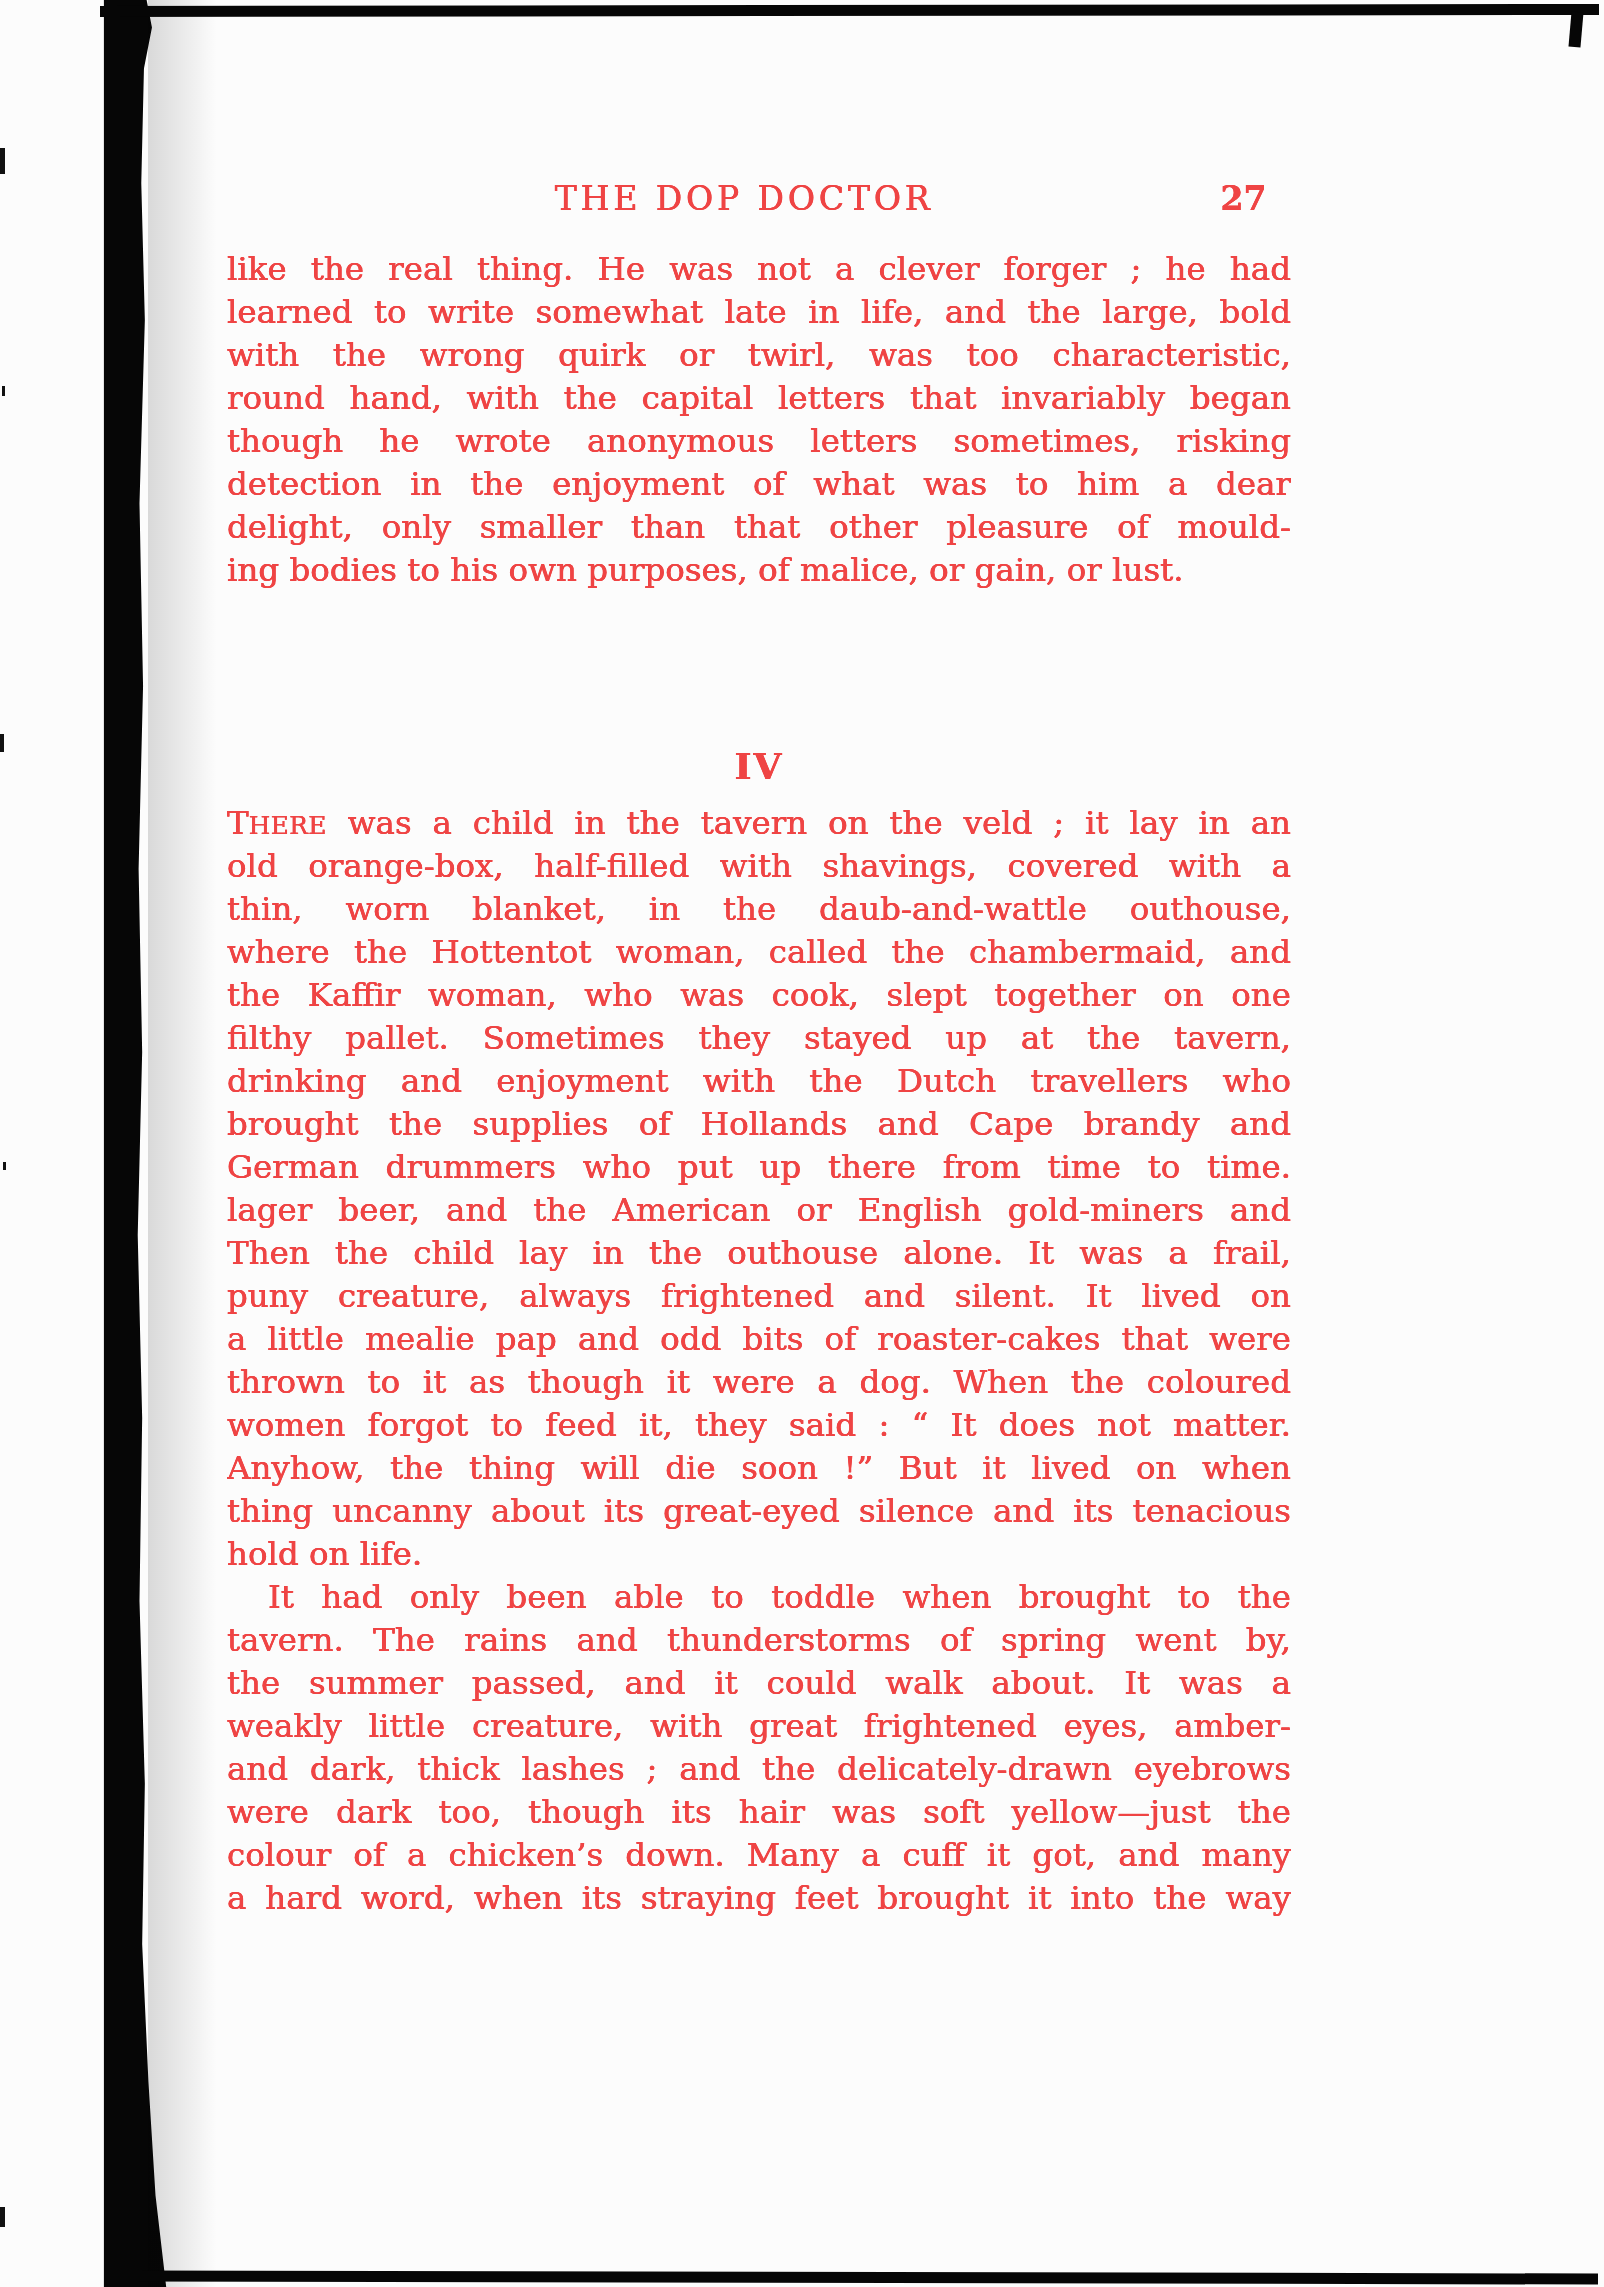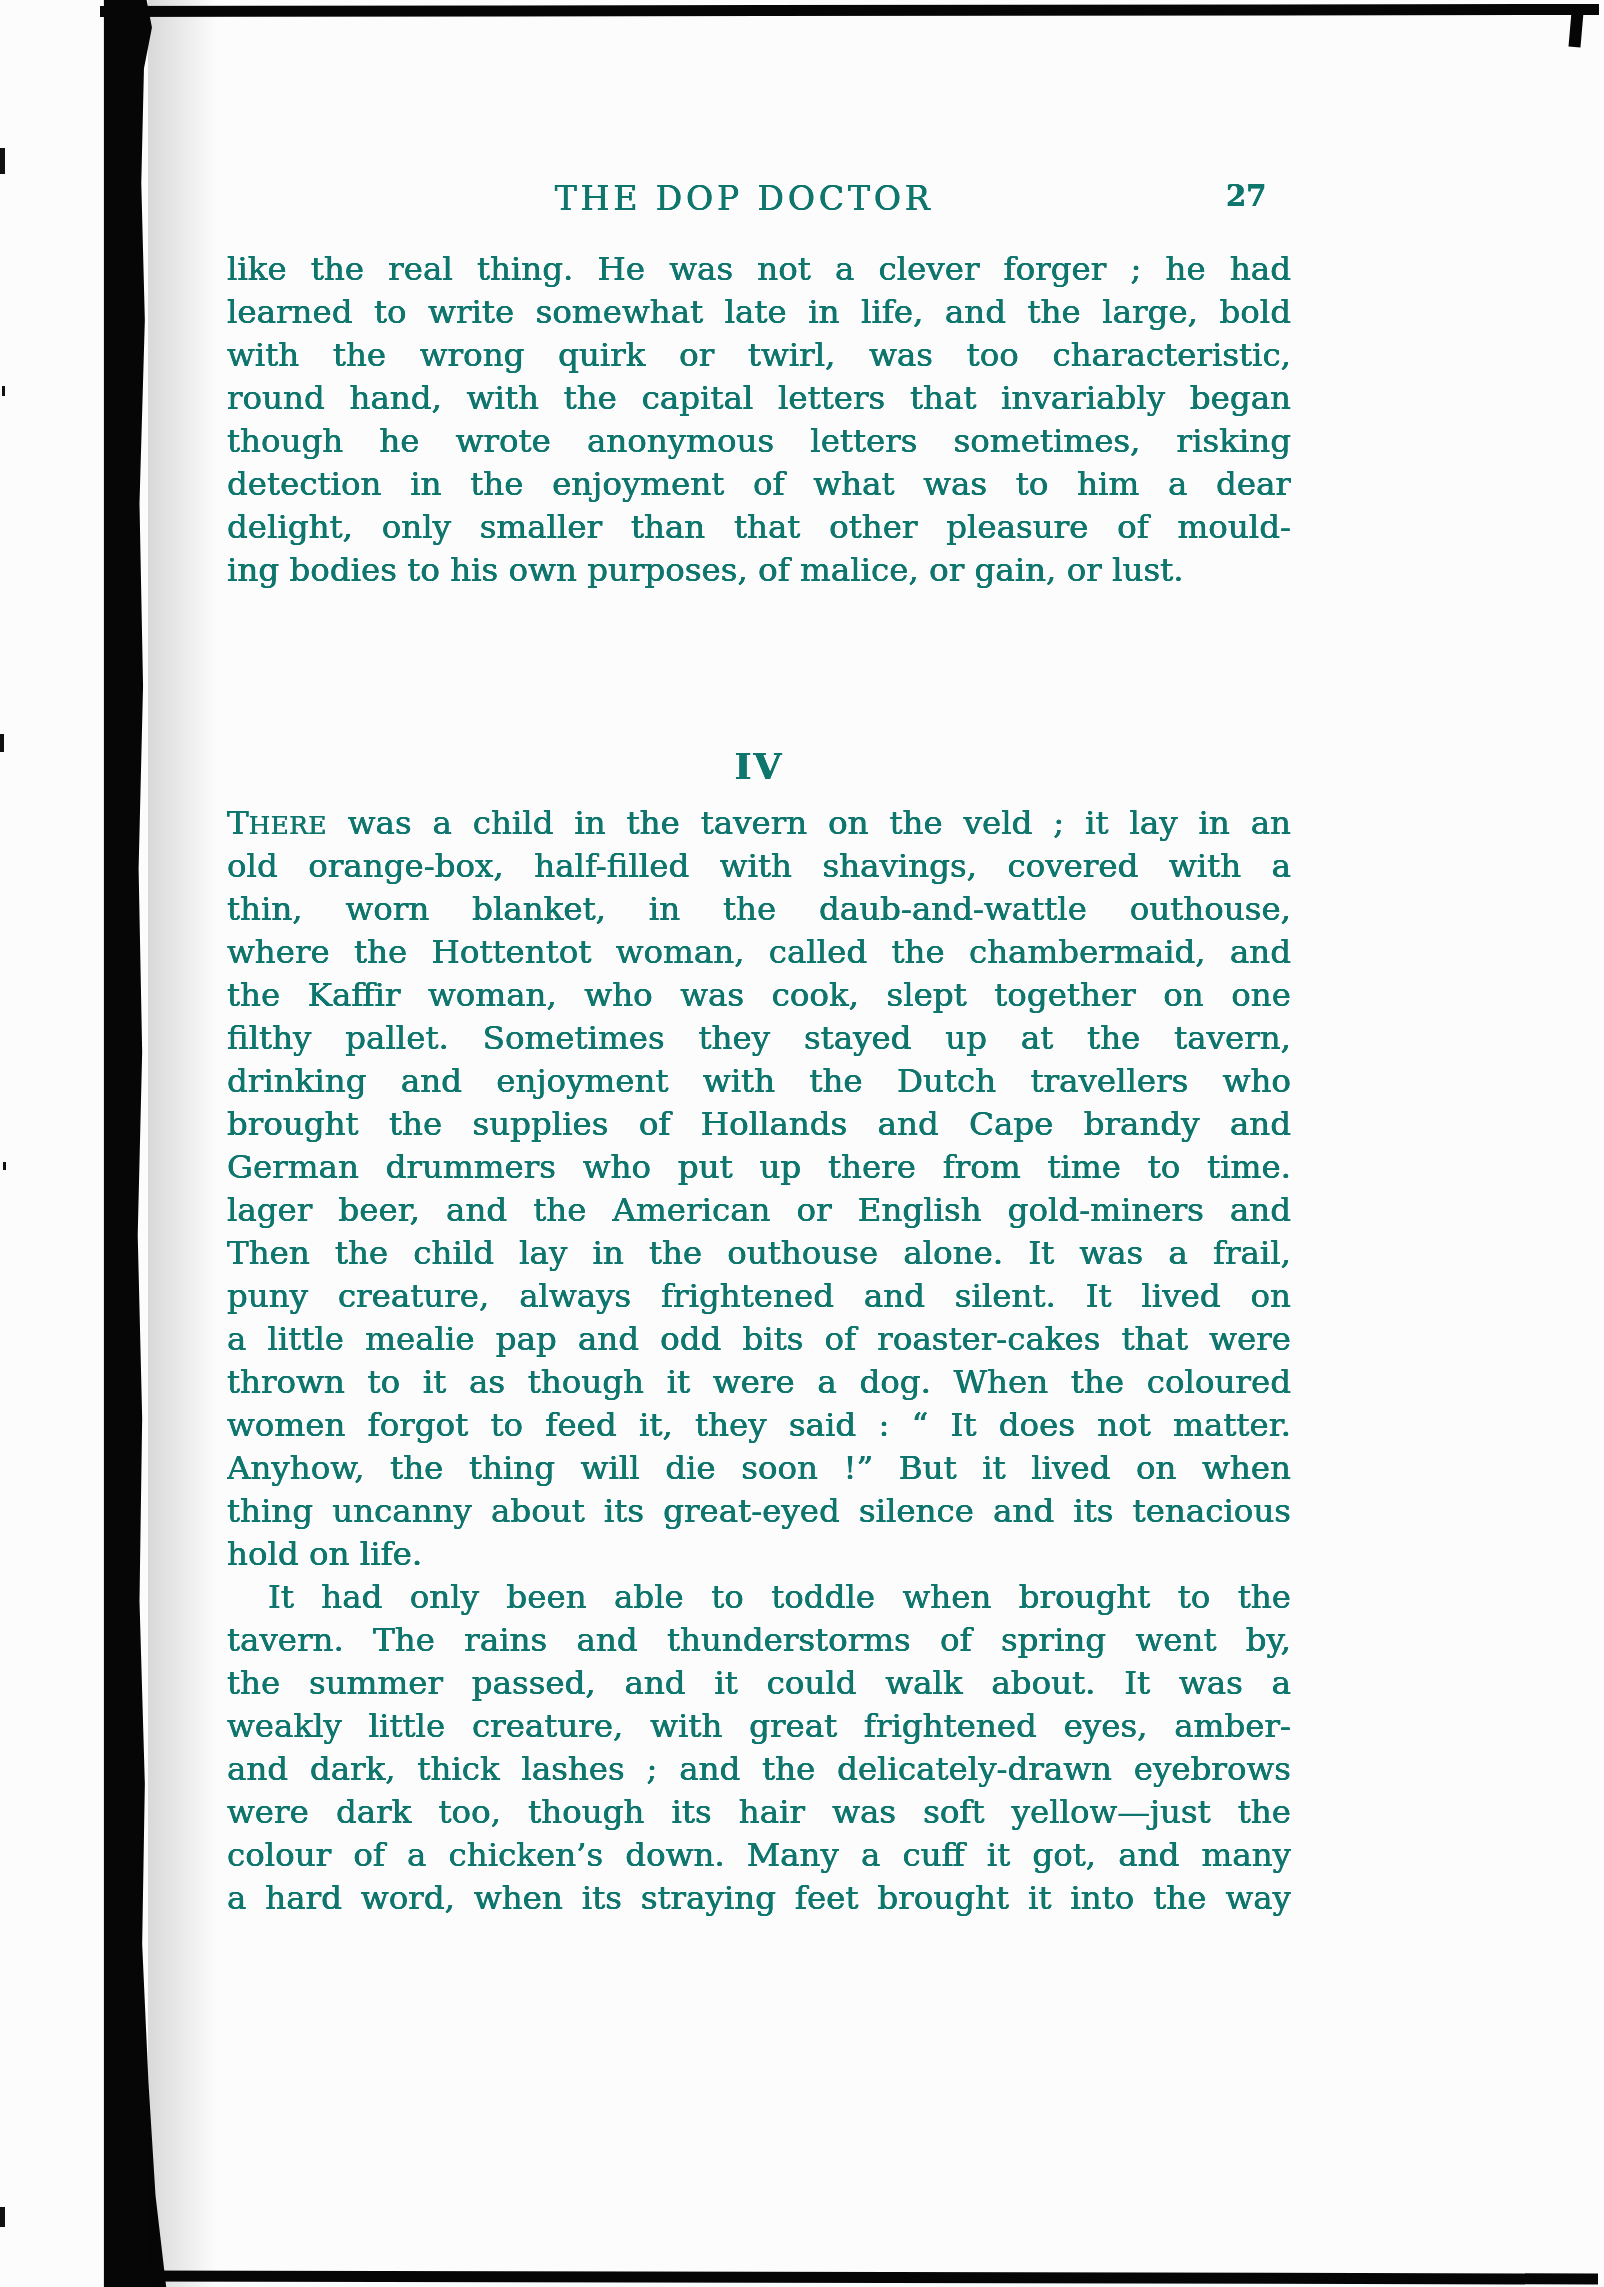--- a/index.html
+++ b/index.html
@@ -3,21 +3,21 @@
 <meta charset="utf-8">
 <style>
   html, body { margin: 0; padding: 0; background: #ffffff; }
   .page {
     position: relative;
     width: 1605px;
     height: 2287px;
     background: #fcfcfc;
     overflow: hidden;
     font-family: "DejaVu Serif", "Liberation Serif", serif;
-    color: #0f766e;
+    color: #ef4444;
   }
 
   
   .gutter-band {
     position: absolute; left: 95px; top: 0; width: 89px; height: 2287px;
     background: #060606;
     clip-path: polygon(10% 0%, 58% 0%, 64% 1.2%, 55% 3%, 52% 8%, 56% 14%,
       50% 22%, 54% 30%, 49% 38%, 53% 46%, 48% 54%, 53% 62%, 50% 70%,
       56% 78%, 53% 85%, 60% 91%, 68% 96%, 80% 100%, 10% 100%);
   }
@@ -49,21 +49,21 @@
     position: absolute; left: 227px; top: 0; width: 1064px; height: 100%;
     text-shadow: 0.3px 0 0 currentColor, -0.3px 0 0 currentColor;
   }
   .running-header { position: absolute; top: 179px; left: 0; width: 100%; height: 43px; }
   .running-title {
     position: absolute; left: calc(50% - 14.8px); transform: translateX(-50%);
     font-size: 33px; letter-spacing: 3.9px; white-space: nowrap;
   }
   .page-number {
     position: absolute; right: 24.6px; top: 0;
-    font-size: 29px; font-weight: bold;
+    font-size: 33px; font-weight: bold;
   }
   .body-text {
     position: absolute; top: 248px; left: 0; width: 1064px;
     font-size: 32.5px; line-height: 43px;
   }
   .paragraph { width: 1064px; }
   .line {
     width: 1064px; height: 43px; overflow: hidden;
     text-align: justify; text-align-last: justify;
     box-sizing: border-box; white-space: normal;

